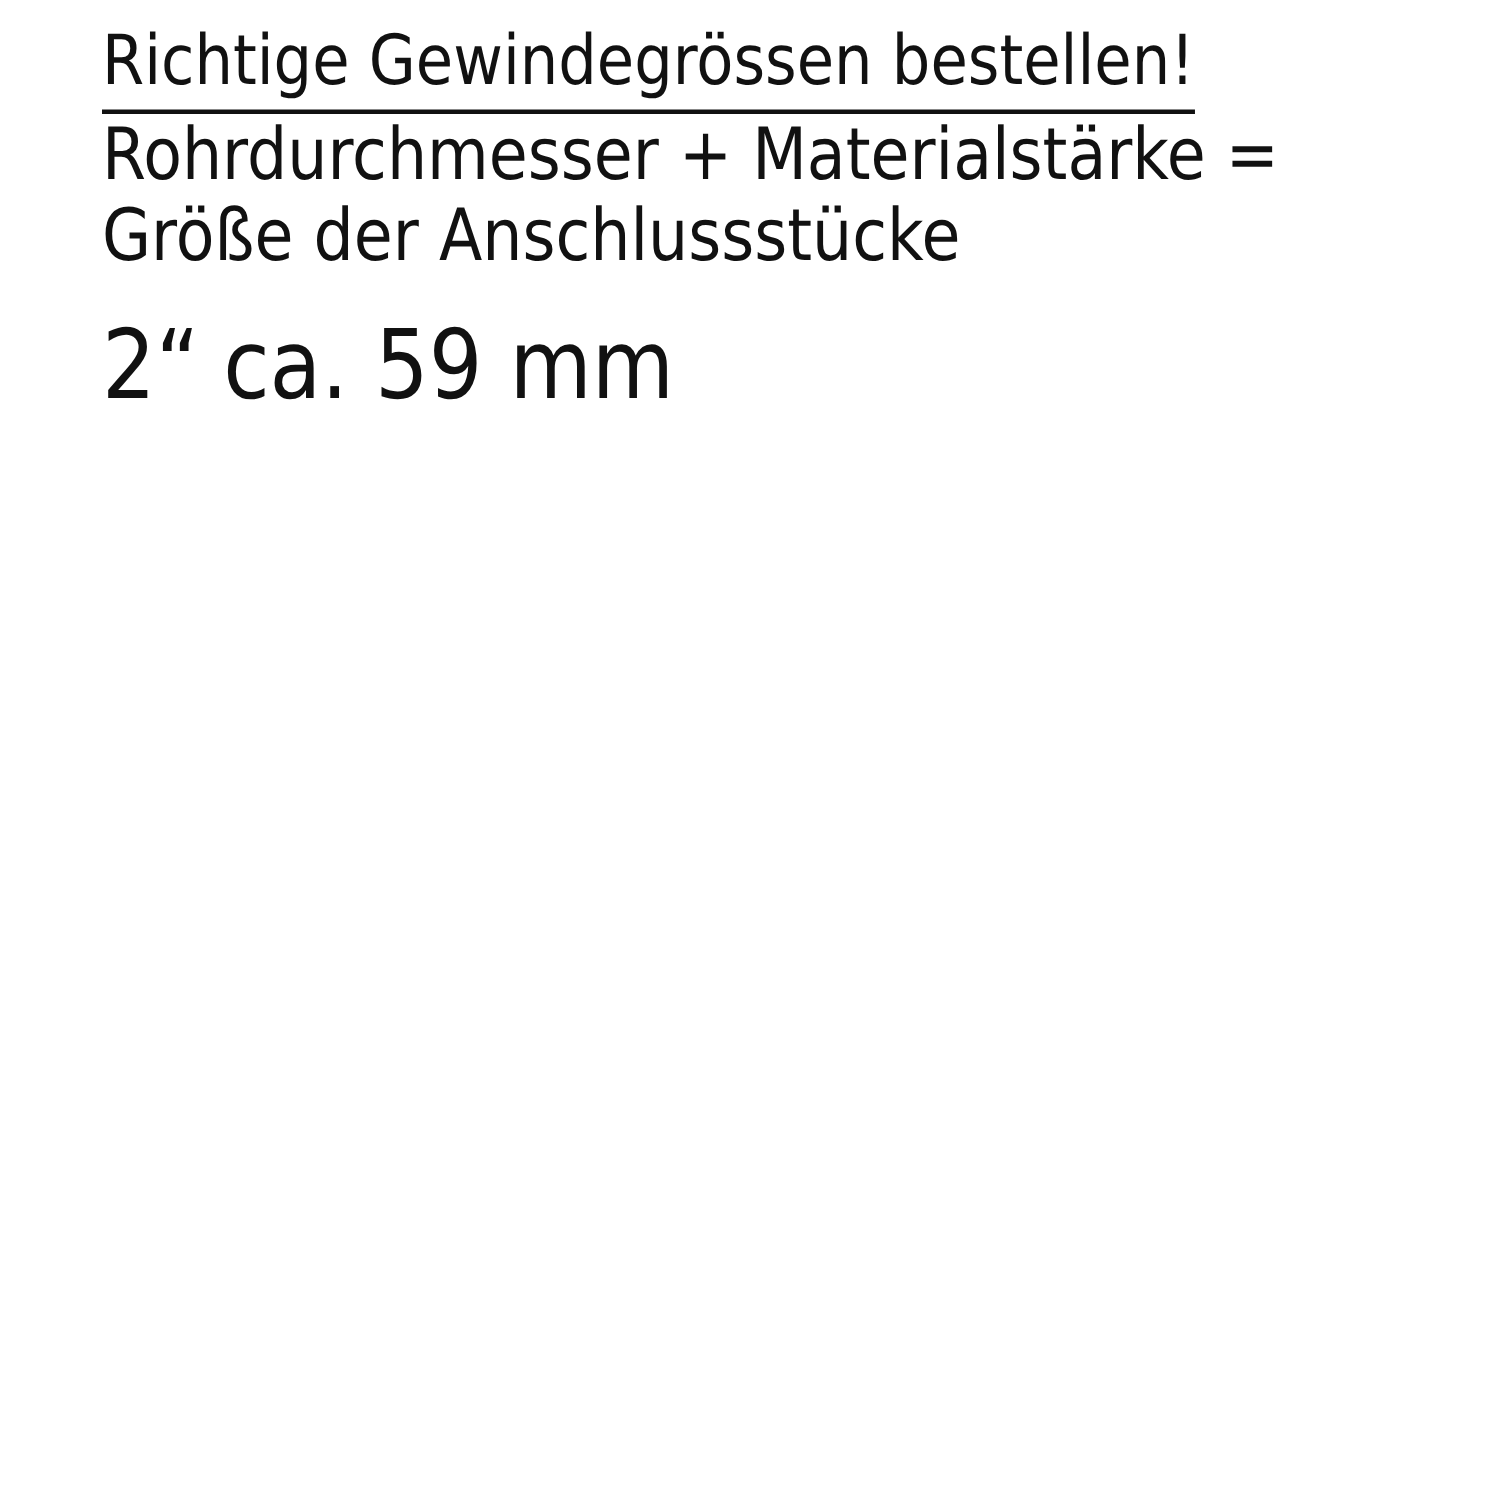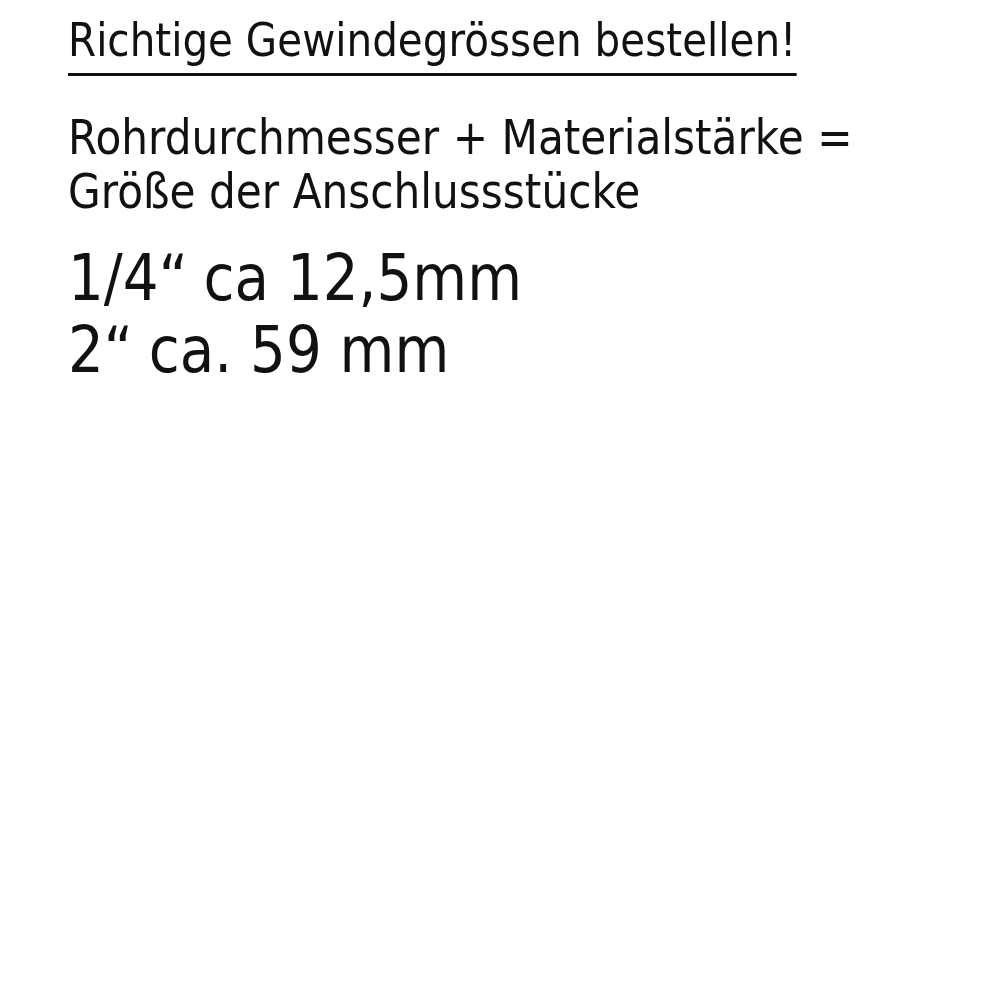--- a/index.html
+++ b/index.html
@@ -25,21 +25,20 @@
   }
   .title-line {
     font-size: 46px;
     line-height: 56px;
   }
   .title-underline {
     border-bottom: 3px solid #111111;
     padding-bottom: 5px;
   }
   .formula {
-    margin-top: 34px;
     font-size: 48px;
     line-height: 54px;
   }
   .formula .cond { display: block; transform-origin: 0 50%; }
   .size-list {
     margin-top: 24px;
     font-size: 64px;
     line-height: 72px;
     list-style: none;
   }
@@ -54,17 +53,16 @@
   <div class="title-line">
     <span class="cond title-underline">Richtige Gewindegrössen bestellen!</span>
   </div>
 
   <div class="formula">
     <span class="cond">Rohrdurchmesser + Materialstärke =</span>
     <span class="cond">Größe der Anschlussstücke</span>
   </div>
 
   <div class="size-list">
-    <div class="size-row"><span class="cond"><span class="inch">1/4“</span><span>ca 12,5mm</span></span></div>
     <div class="size-row"><span class="cond"><span class="inch">2“</span><span>ca. 59 mm</span></span></div>
   </div>
 
 </div>
 
 </body></html>

